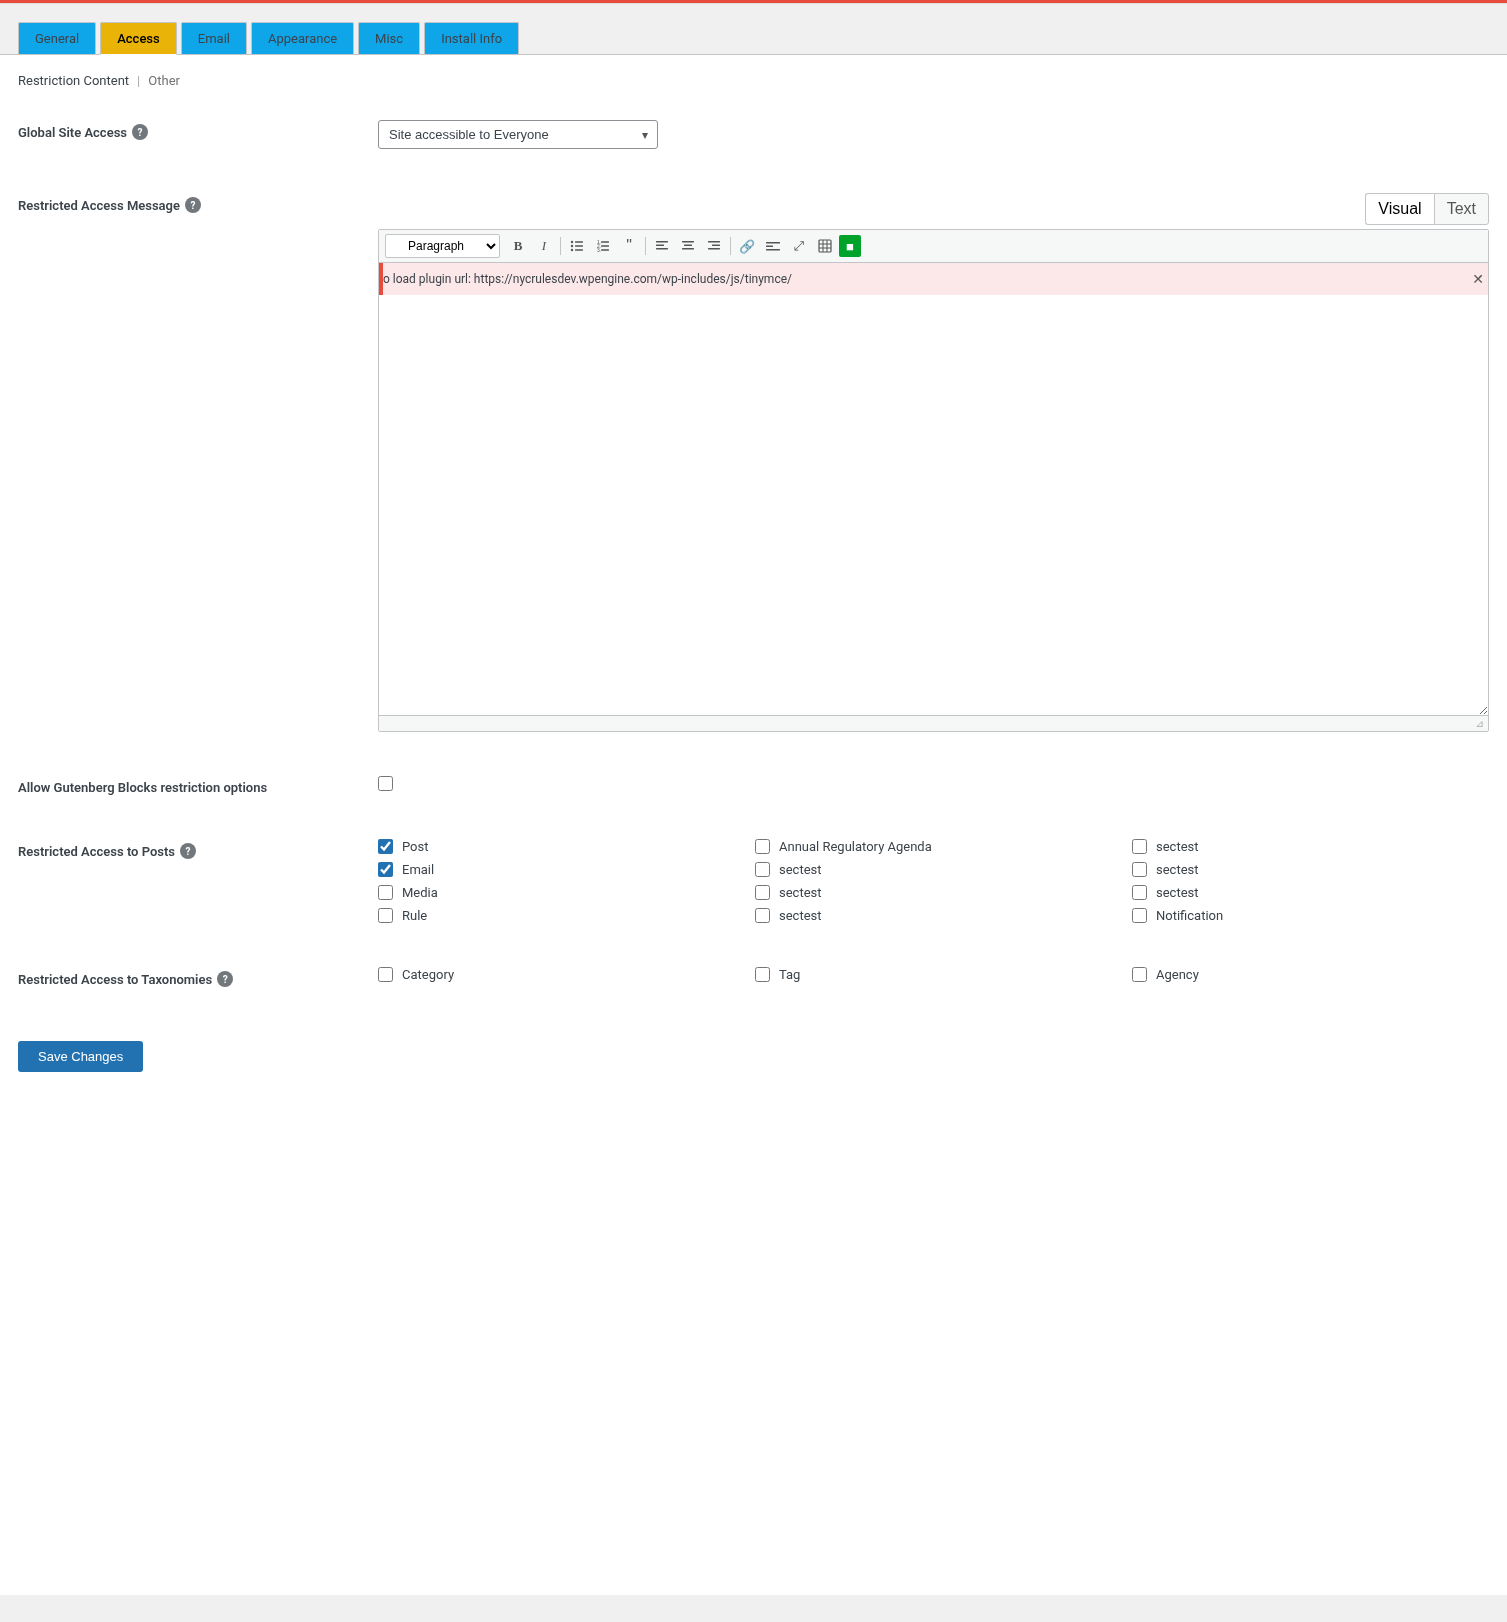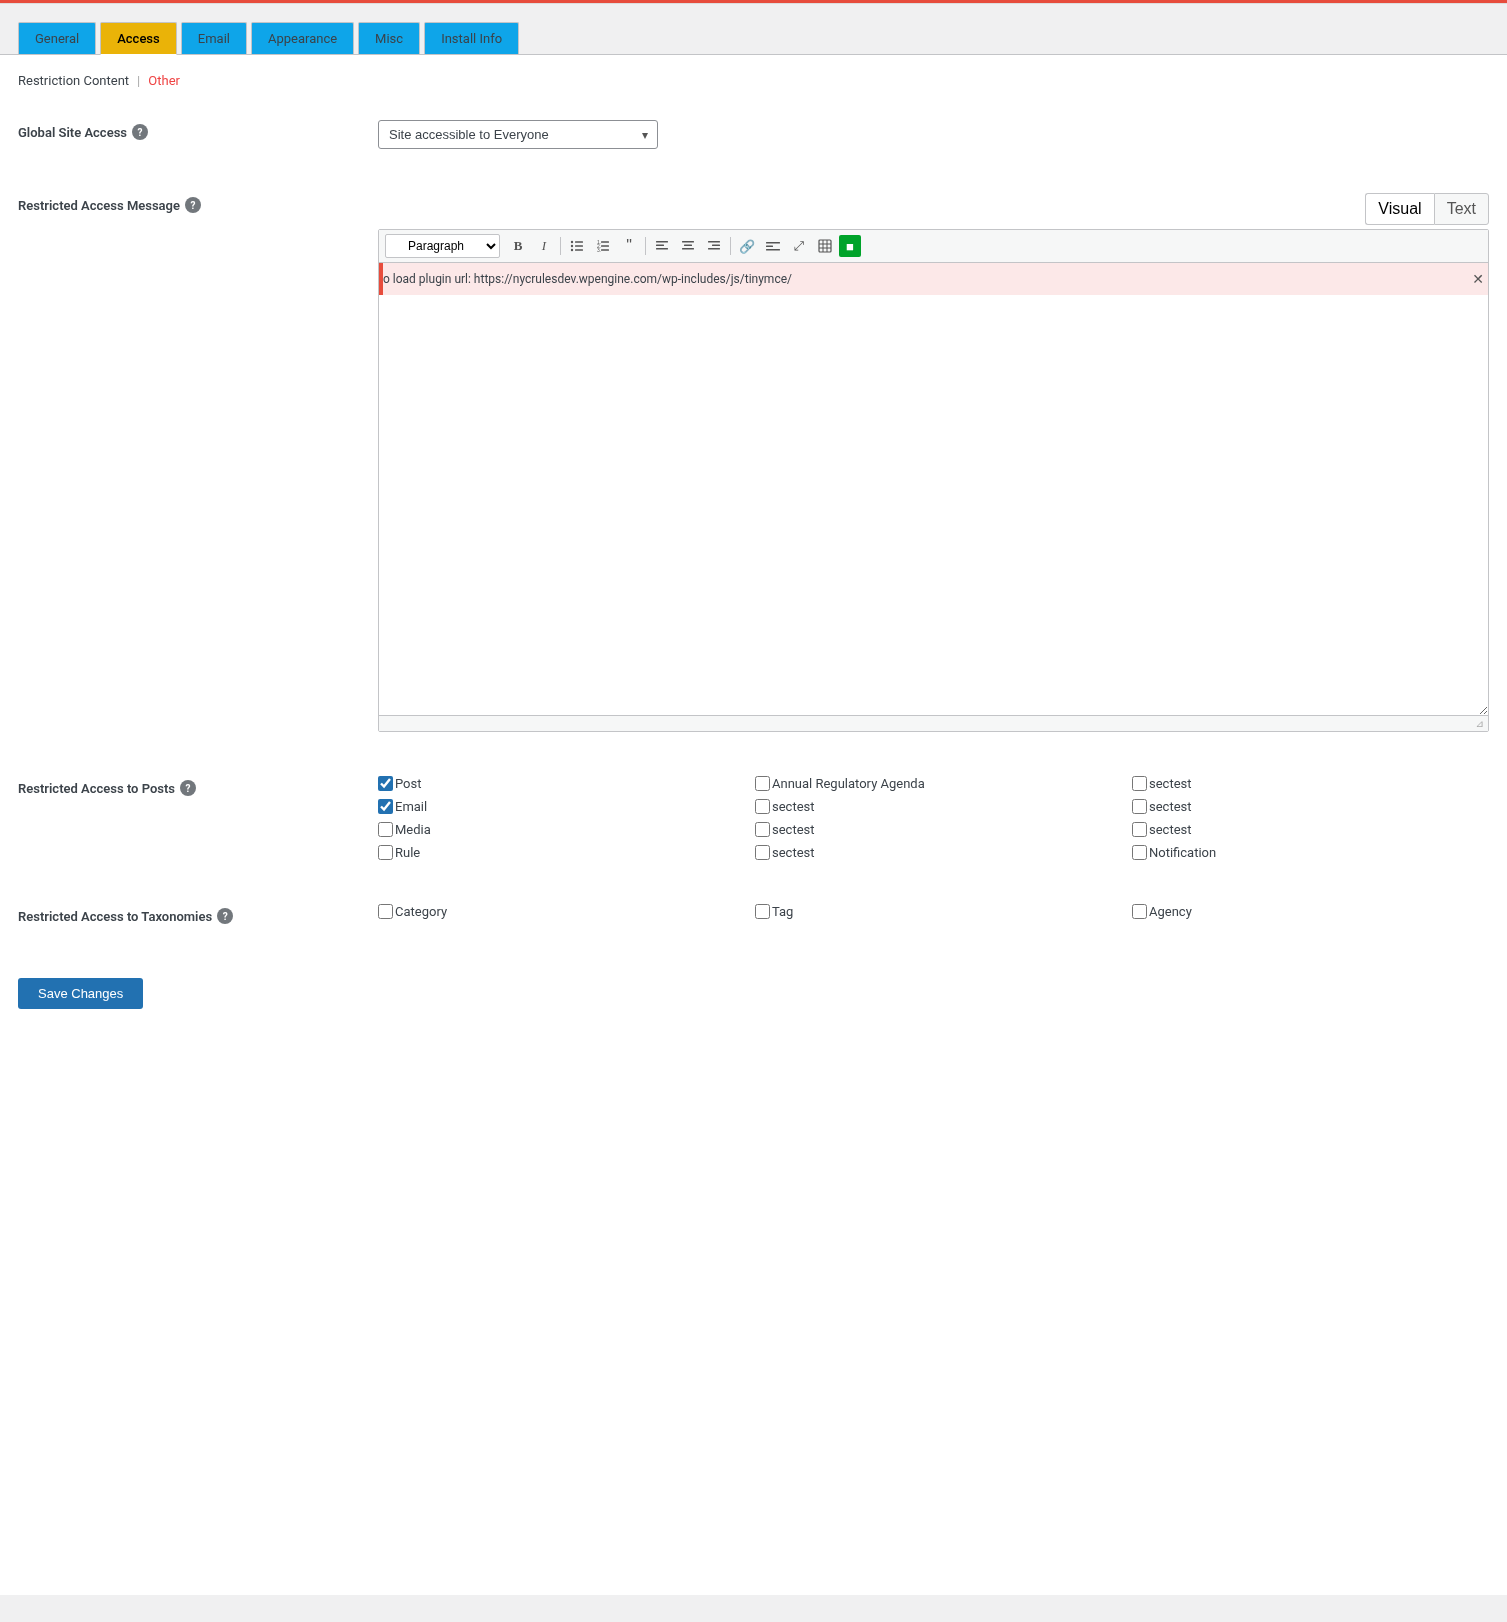--- a/index.html
+++ b/index.html
@@ -60,21 +60,21 @@
       align-items: center;
       gap: 8px;
       margin-bottom: 22px;
       font-size: 13px;
       color: #3c434a;
     }
     .restriction-content-row .separator {
       color: #aaa;
     }
     .restriction-content-row .other-link {
-      color: #ef4444;
+      color: #737373;
       text-decoration: none;
       cursor: pointer;
     }
     
     .form-row {
       display: flex;
       flex-direction: row;
       align-items: flex-start;
       margin-bottom: 24px;
       padding: 10px 0;
@@ -261,21 +261,21 @@
     }
     
     .checkbox-group {
       display: flex;
       flex-direction: column;
       gap: 8px;
     }
     .checkbox-item {
       display: flex;
       align-items: flex-start;
-      gap: 2px;
+      gap: 9px;
       font-size: 13px;
       color: #3c434a;
     }
     .checkbox-item input[type="checkbox"] {
       cursor: pointer;
       width: 15px;
       height: 15px;
       accent-color: #2271b1;
     }
     
@@ -453,20 +453,30 @@
           <div class="editor-body" contenteditable="true" style=""></div>
 
           <div class="editor-footer">
             <span class="resize-handle">⊿</span>
           </div>
         </div>
       </div>
     </div>
 
     
+    <div class="form-row">
+      <div class="form-label">
+        <span>Allow Gutenberg Blocks restriction options</span>
+      </div>
+      <div class="form-content">
+        <div class="checkbox-item">
+          <input type="checkbox" id="allow-gutenberg" style="">
+        </div>
+      </div>
+    </div>
 
     
     <div class="form-row">
       <div class="form-label">
         <span>Restricted Access to Posts</span>
         <span class="help-icon">?</span>
       </div>
       <div class="form-content">
         <div class="posts-columns">
 

